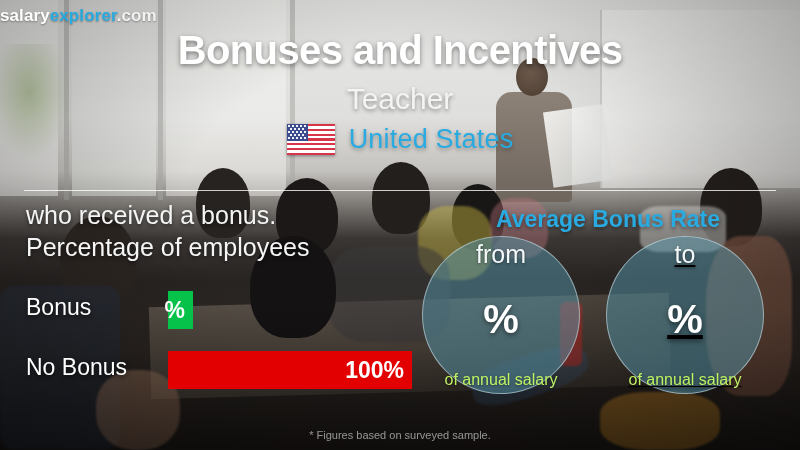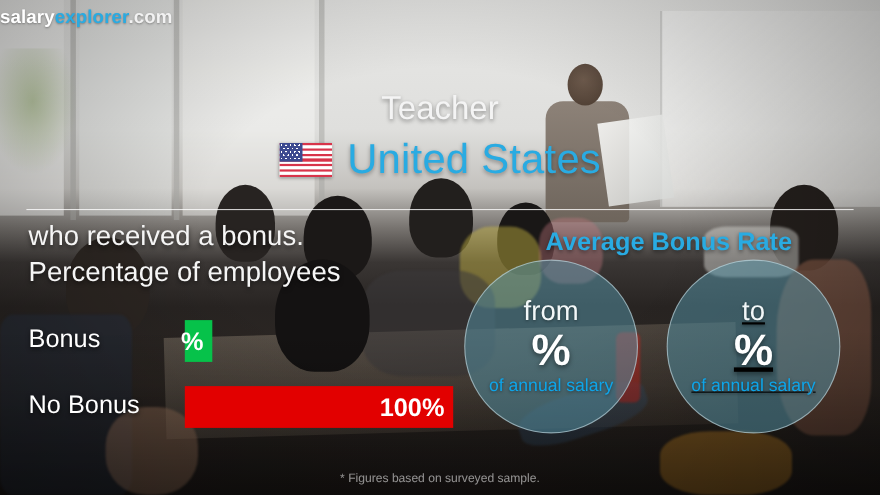--- a/index.html
+++ b/index.html
@@ -155,21 +155,21 @@
       radial-gradient(circle at 8px 11px, #fff 0.7px, transparent 0.8px),
       radial-gradient(circle at 12px 11px, #fff 0.7px, transparent 0.8px),
       radial-gradient(circle at 16px 11px, #fff 0.7px, transparent 0.8px),
       radial-gradient(circle at 2px 14px, #fff 0.7px, transparent 0.8px),
       radial-gradient(circle at 6px 14px, #fff 0.7px, transparent 0.8px),
       radial-gradient(circle at 10px 14px, #fff 0.7px, transparent 0.8px),
       radial-gradient(circle at 14px 14px, #fff 0.7px, transparent 0.8px),
       radial-gradient(circle at 18px 14px, #fff 0.7px, transparent 0.8px);
   }
   .country-name {
-    font-size:38px; color:#29abe2; letter-spacing:.2px;
+    font-size:27px; color:#29abe2; letter-spacing:.2px;
     text-shadow:0 2px 4px rgba(0,0,0,.35);
   }
 
   .divider {
     position:absolute; left:24px; top:190px; width:752px; height:1px;
     background:rgba(255,255,255,.78);
   }
 
   
   .lead {
@@ -204,28 +204,29 @@
     font-size:23px; font-weight:bold; color:#29abe2;
     text-shadow:0 2px 4px rgba(0,0,0,.5);
   }
   .circles { position:absolute; left:420px; top:236px; width:372px; height:160px; }
   .circle {
     position:absolute; top:0; width:158px; height:158px; border-radius:50%;
     background:rgba(86,150,170,.50);
     border:1px solid rgba(215,235,240,.55);
     display:flex; flex-direction:column; align-items:center; justify-content:center;
     box-sizing:border-box;
+    gap:29px;
   }
   .circle.left  { left:2px; }
   .circle.right { left:186px;text-decoration:underline; }
   .c-cap { font-size:25px; color:#f2f7f8; line-height:1; margin-bottom:2px;
            text-shadow:0 1px 3px rgba(0,0,0,.45); }
   .c-val { font-size:40px; font-weight:bold; color:#ffffff; line-height:1.05;
            text-shadow:0 2px 5px rgba(0,0,0,.5); }
-  .c-sub { font-size:16px; color:#0ea5e9; margin-top:2px;
+  .c-sub { font-size:16px; color:#bef264; margin-top:2px;
            text-shadow:0 1px 3px rgba(0,0,0,.45); }
 
   .footnote {
     position:absolute; left:0; right:0; bottom:9px;
     text-align:center;
     font-size:11px; color:rgba(226,226,226,.62);
   }
 </style>
 </head>
 <body>
@@ -266,20 +267,21 @@
     <div class="darken-bottom"></div>
     <div class="vignette"></div>
   </div>
 
   <div class="content">
 
     <div class="logo">
       <span>salary</span><span class="mid">explorer</span><span class="dom">.com</span>
     </div>
 
+    <div class="title">Bonuses and Incentives</div>
     <div class="subtitle">Teacher</div>
 
     <div class="country-row">
       <span class="flag">
         <span class="stripe" style="top:0"></span>
         <span class="stripe" style="top:4.77px"></span>
         <span class="stripe" style="top:9.54px"></span>
         <span class="stripe" style="top:14.31px"></span>
         <span class="stripe" style="top:19.08px"></span>
         <span class="stripe" style="top:23.85px"></span>

